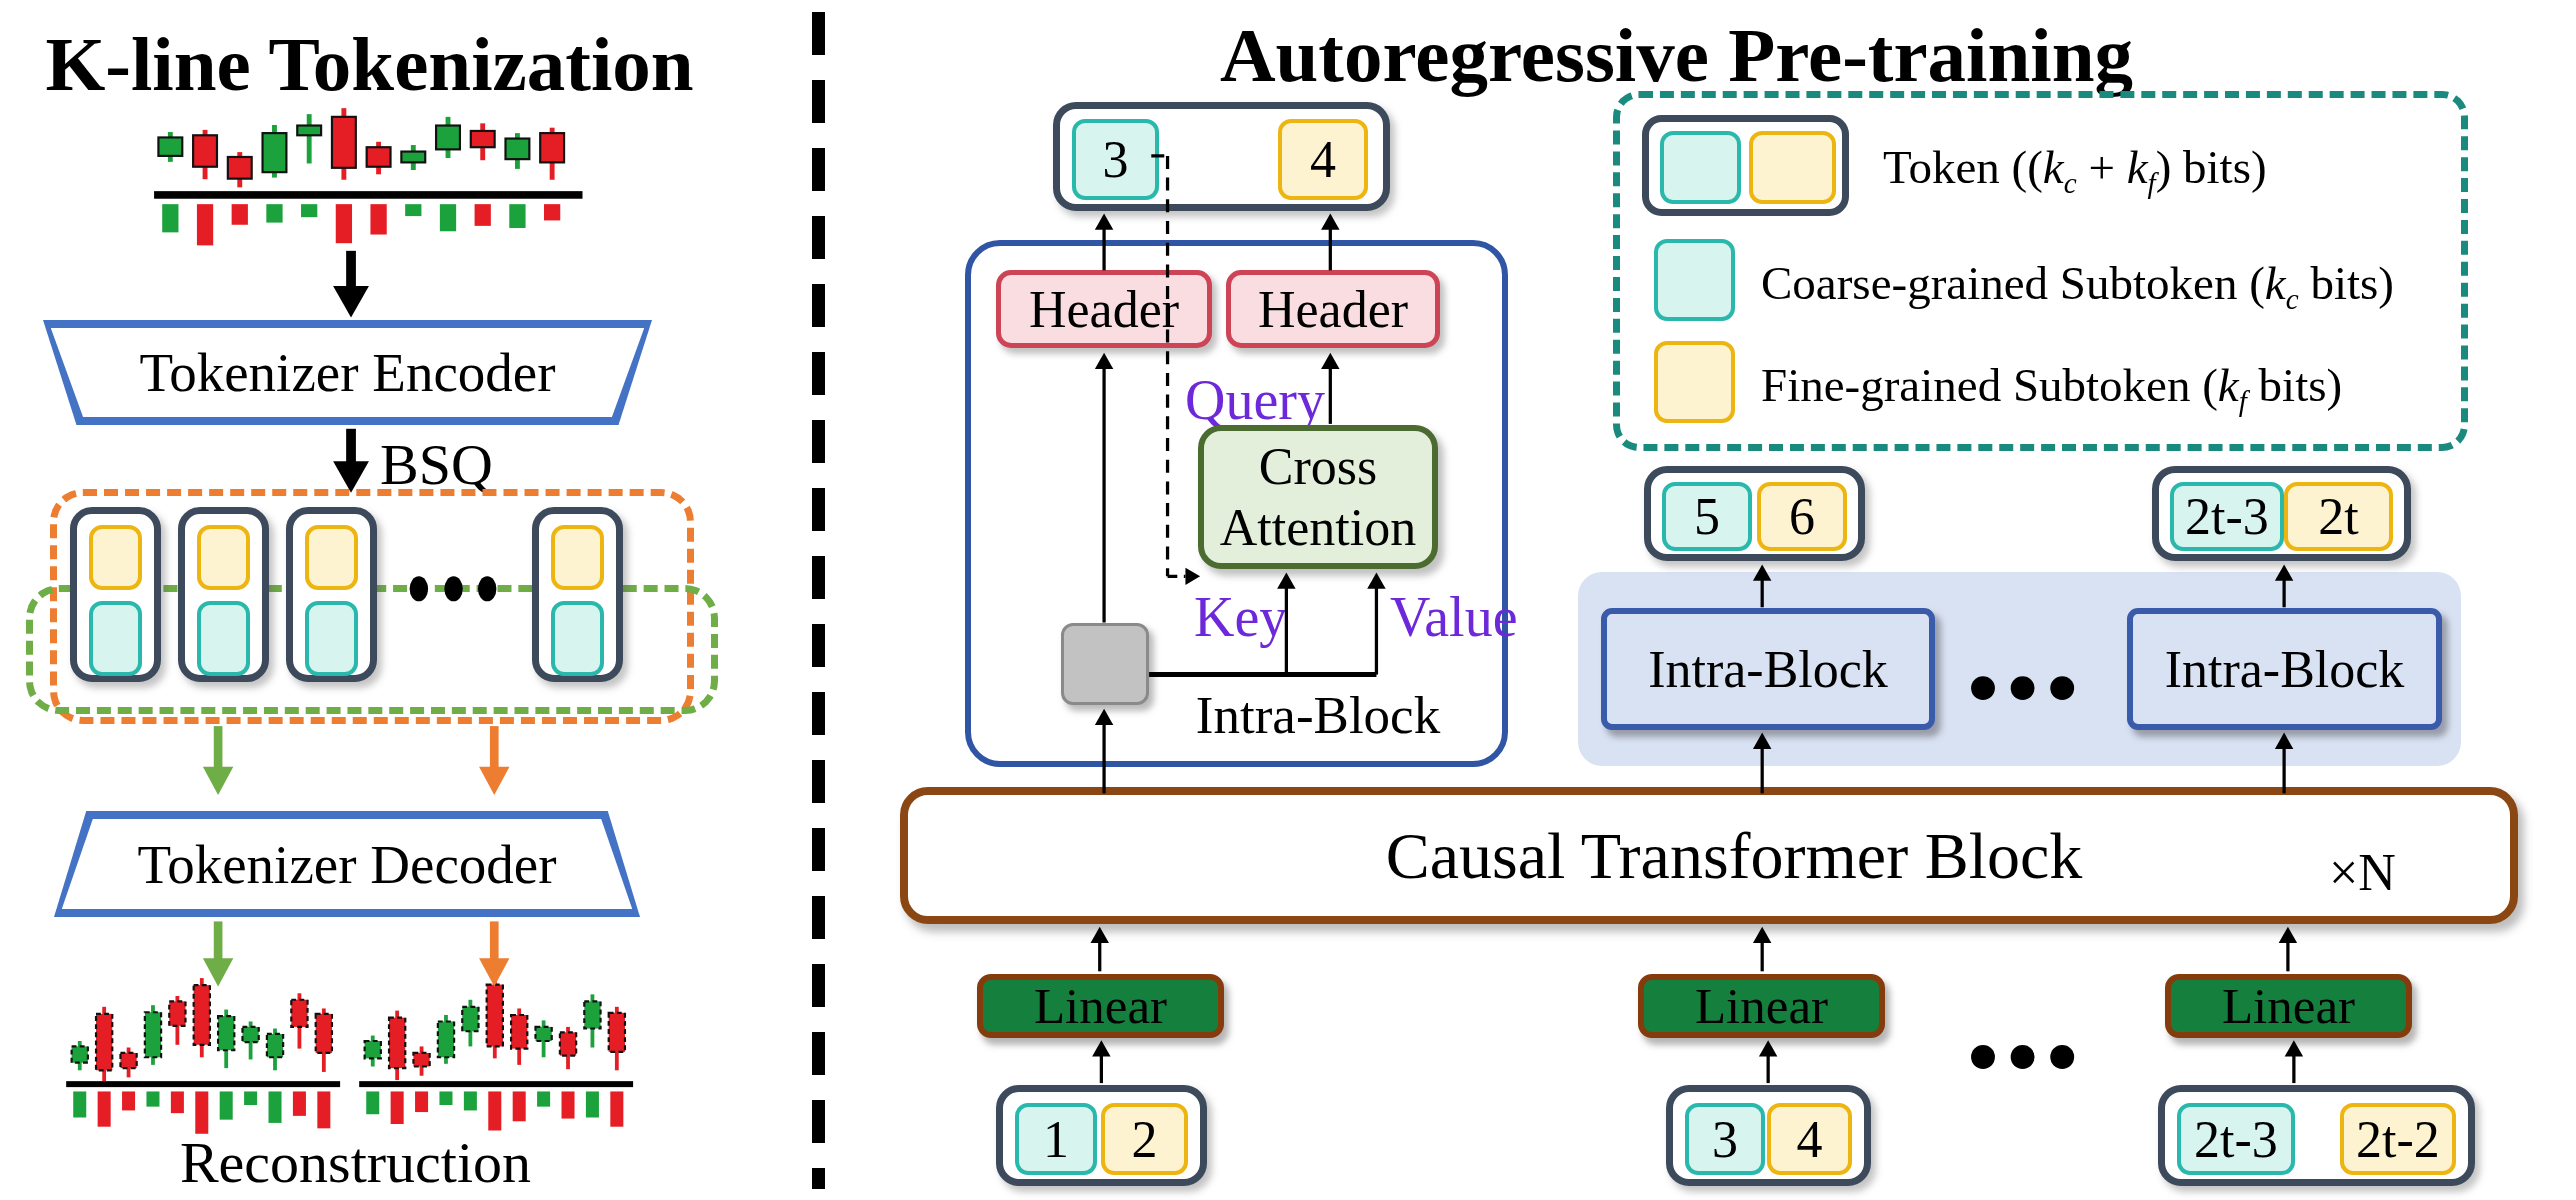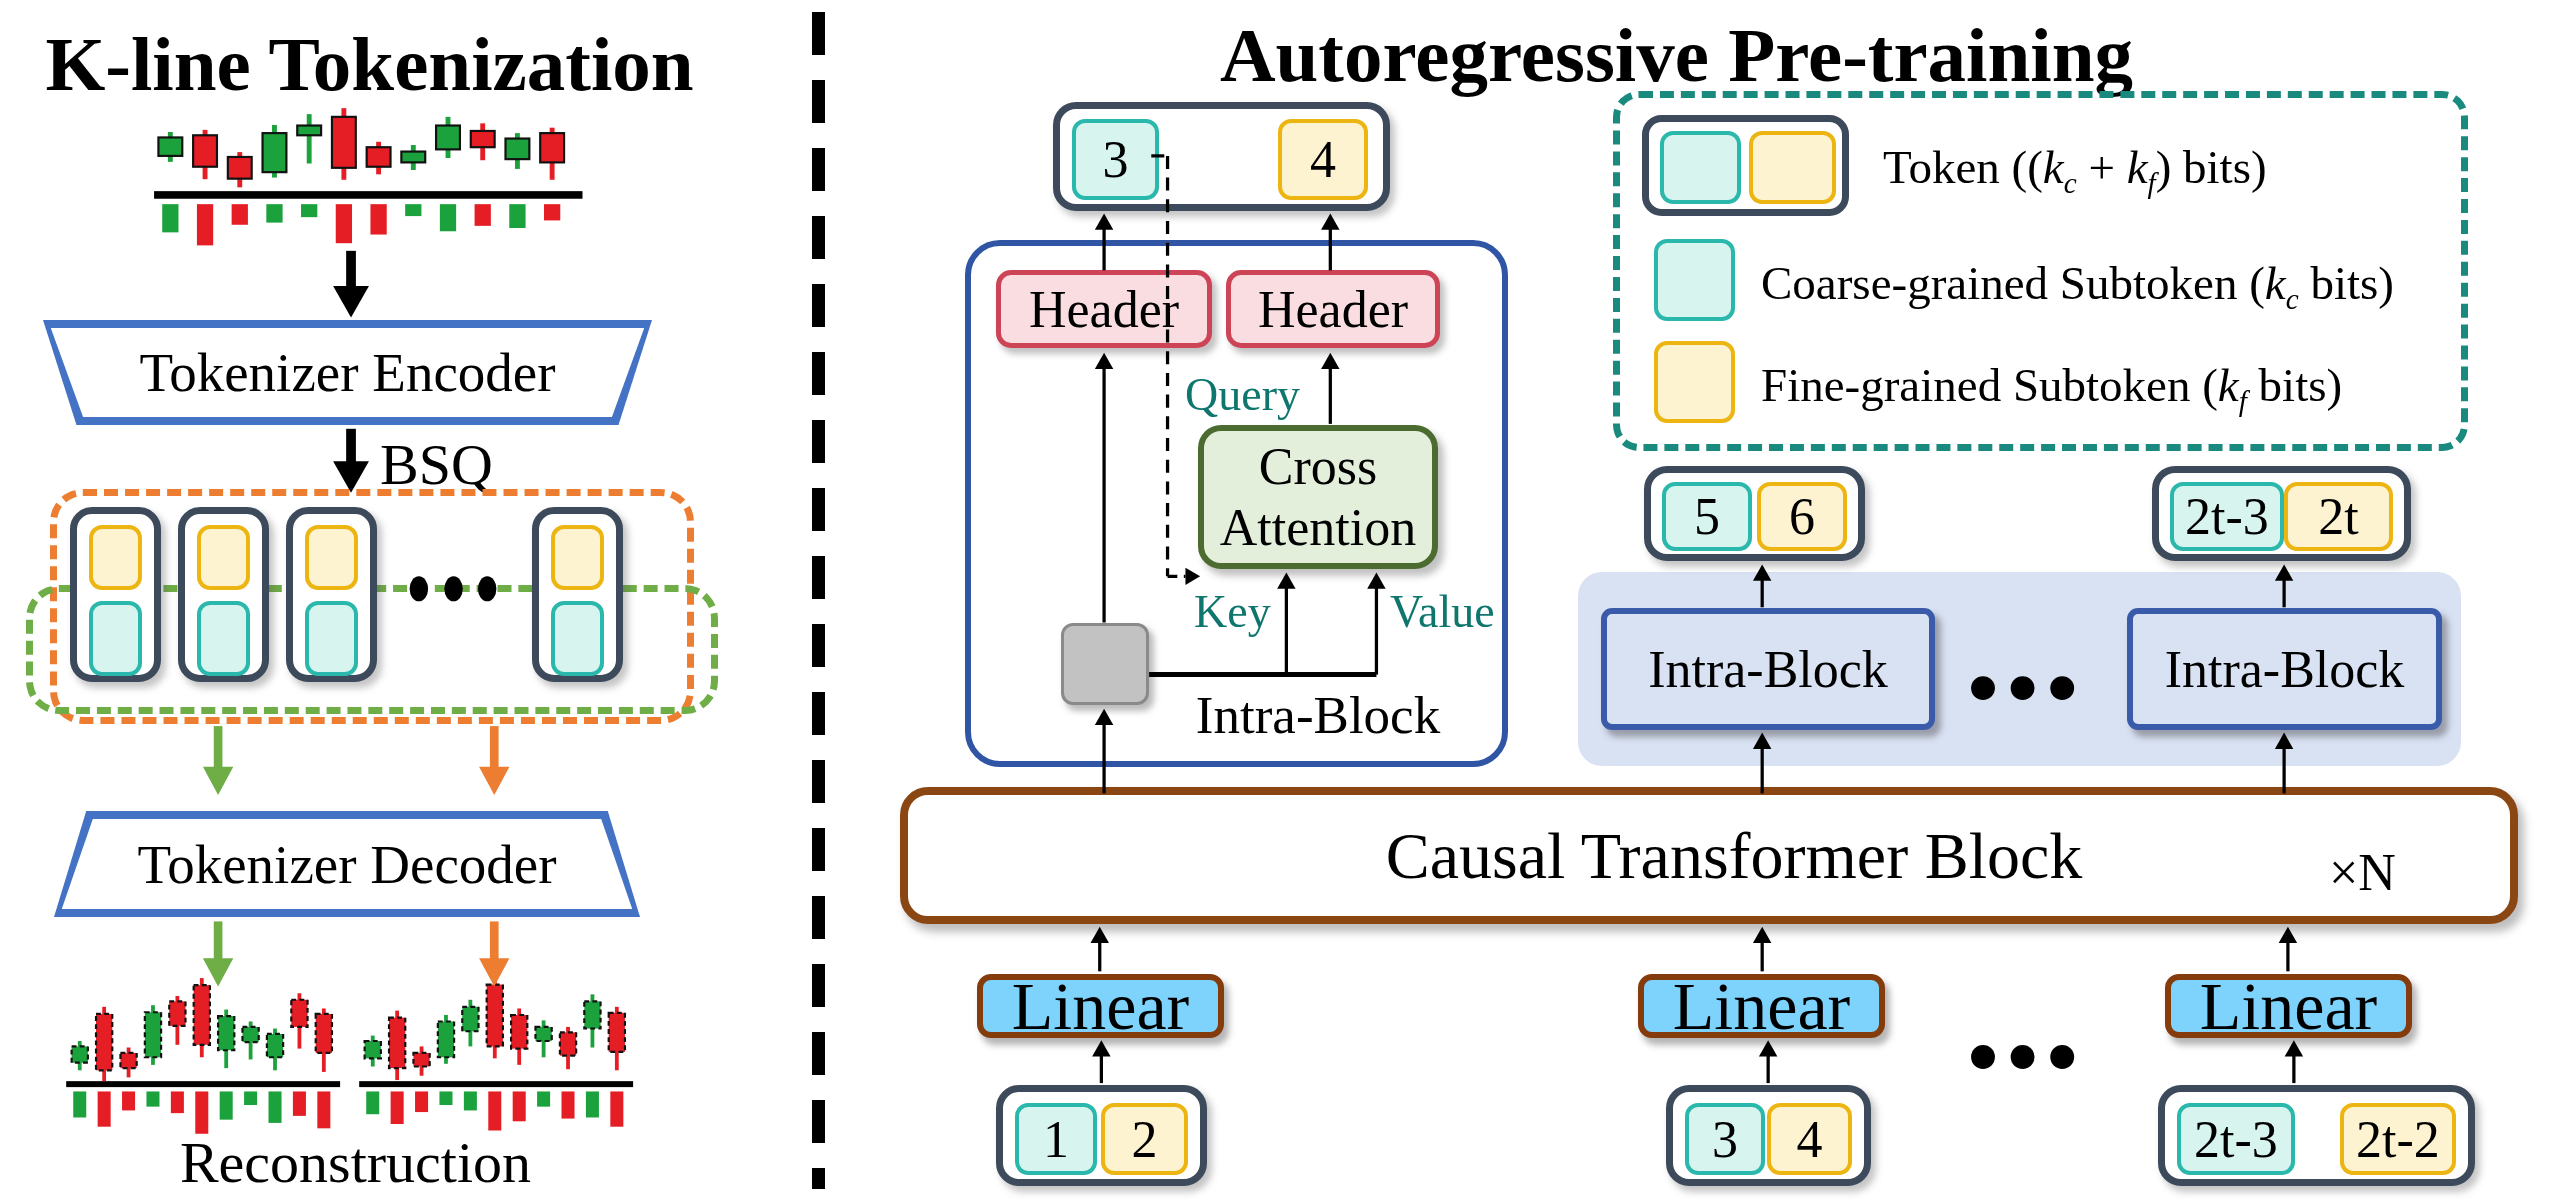--- a/index.html
+++ b/index.html
@@ -32,22 +32,22 @@
   .digit{font-size:52px;color:#000;}
 
   
   .intra-container{position:absolute;background:#fff;border:6px solid #2F55A4;border-radius:35px;box-sizing:border-box;}
   .header-box{position:absolute;background:#F9DDE1;border:5.4px solid #CC4456;border-radius:15px;box-sizing:border-box;font-size:52px;box-shadow:4.3px 5.4px 6.5px rgba(120,120,120,.45);}
   .ca-box{position:absolute;background:#E3EFDA;border:6px solid #4C6B30;border-radius:23px;box-sizing:border-box;font-size:52px;line-height:1.18;box-shadow:5.4px 6.5px 7.6px rgba(120,120,120,.45);}
   .gray-box{position:absolute;background:#C2C2C2;border:3.8px solid #8A8A8A;border-radius:12px;box-sizing:border-box;box-shadow:4.3px 5.4px 6.5px rgba(120,120,120,.5);}
   .lavender{position:absolute;background:#D9E2F3;border-radius:24px;}
   .intra-box{position:absolute;background:#D9E2F3;border:6px solid #3A5BA9;border-radius:11px;box-sizing:border-box;font-size:52px;box-shadow:5.4px 6.5px 6.5px rgba(100,100,110,.55);}
   .causal-box{position:absolute;background:#fff;border:8.1px solid #8A4714;border-radius:28px;box-sizing:border-box;box-shadow:5.4px 7.6px 8.7px rgba(110,110,110,.45);}
-  .linear-box{position:absolute;background:#7dd3fc;border:6px solid #843C0C;border-radius:14px;box-sizing:border-box;font-size:68px;box-shadow:4.3px 6.5px 6.5px rgba(110,110,110,.5);}
-  .small-label{position:absolute;font-size:46px;color:#0f766e;white-space:nowrap;}
+  .linear-box{position:absolute;background:#15803d;border:6px solid #843C0C;border-radius:14px;box-sizing:border-box;font-size:51px;box-shadow:4.3px 6.5px 6.5px rgba(110,110,110,.5);}
+  .small-label{position:absolute;font-size:56px;color:#6d28d9;white-space:nowrap;}
 
   
   .legend-frame{position:absolute;border:7.6px dashed #1A8A7E;border-radius:26px;}
   .legend-token{position:absolute;background:#fff;border:7px solid #3D4A5C;border-radius:19.5px;box-sizing:border-box;}
   .legend-label{position:absolute;font-size:47px;white-space:nowrap;}
   .legend-label i{font-style:italic;font-family:"Liberation Serif",serif;}
   .legend-label sub{font-size:62%;font-style:italic;}
 
   
   .divider{position:absolute;background:repeating-linear-gradient(180deg,#000 0 43px,transparent 43px 68px);}

